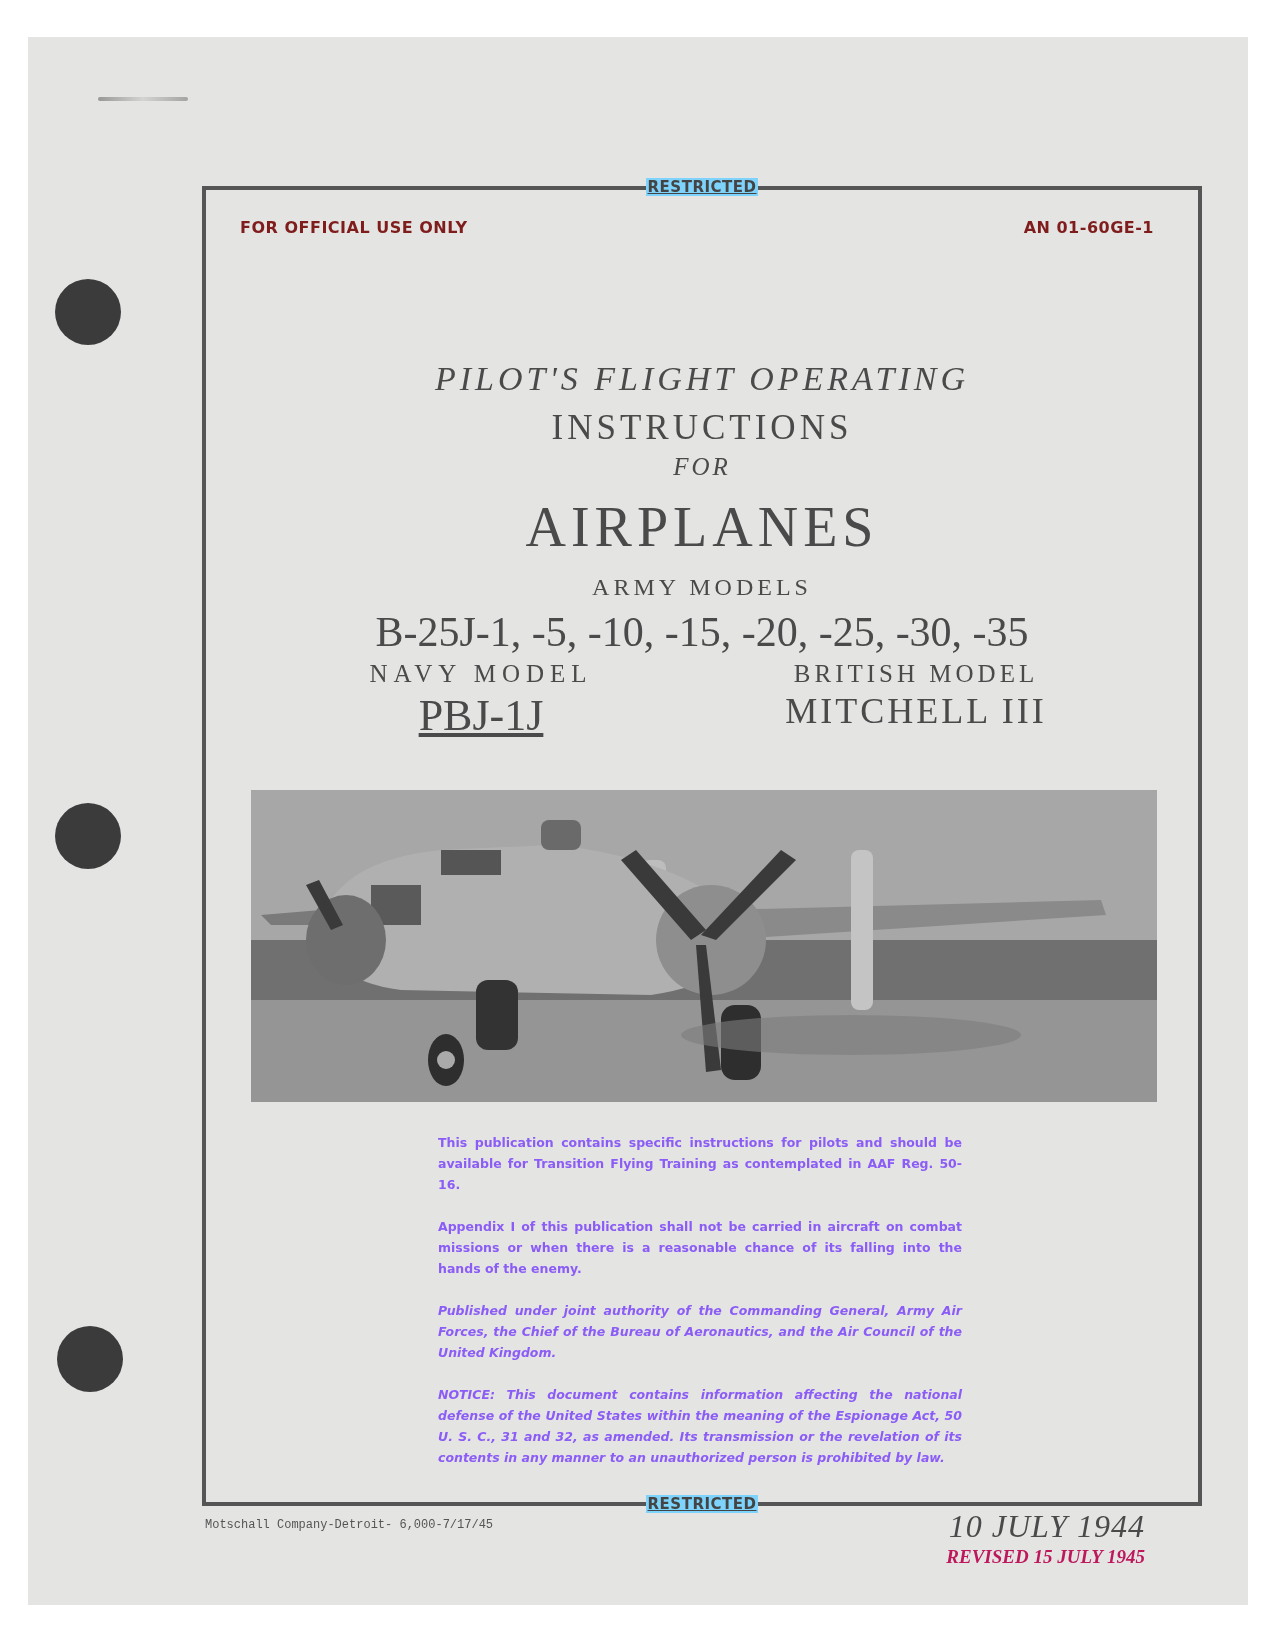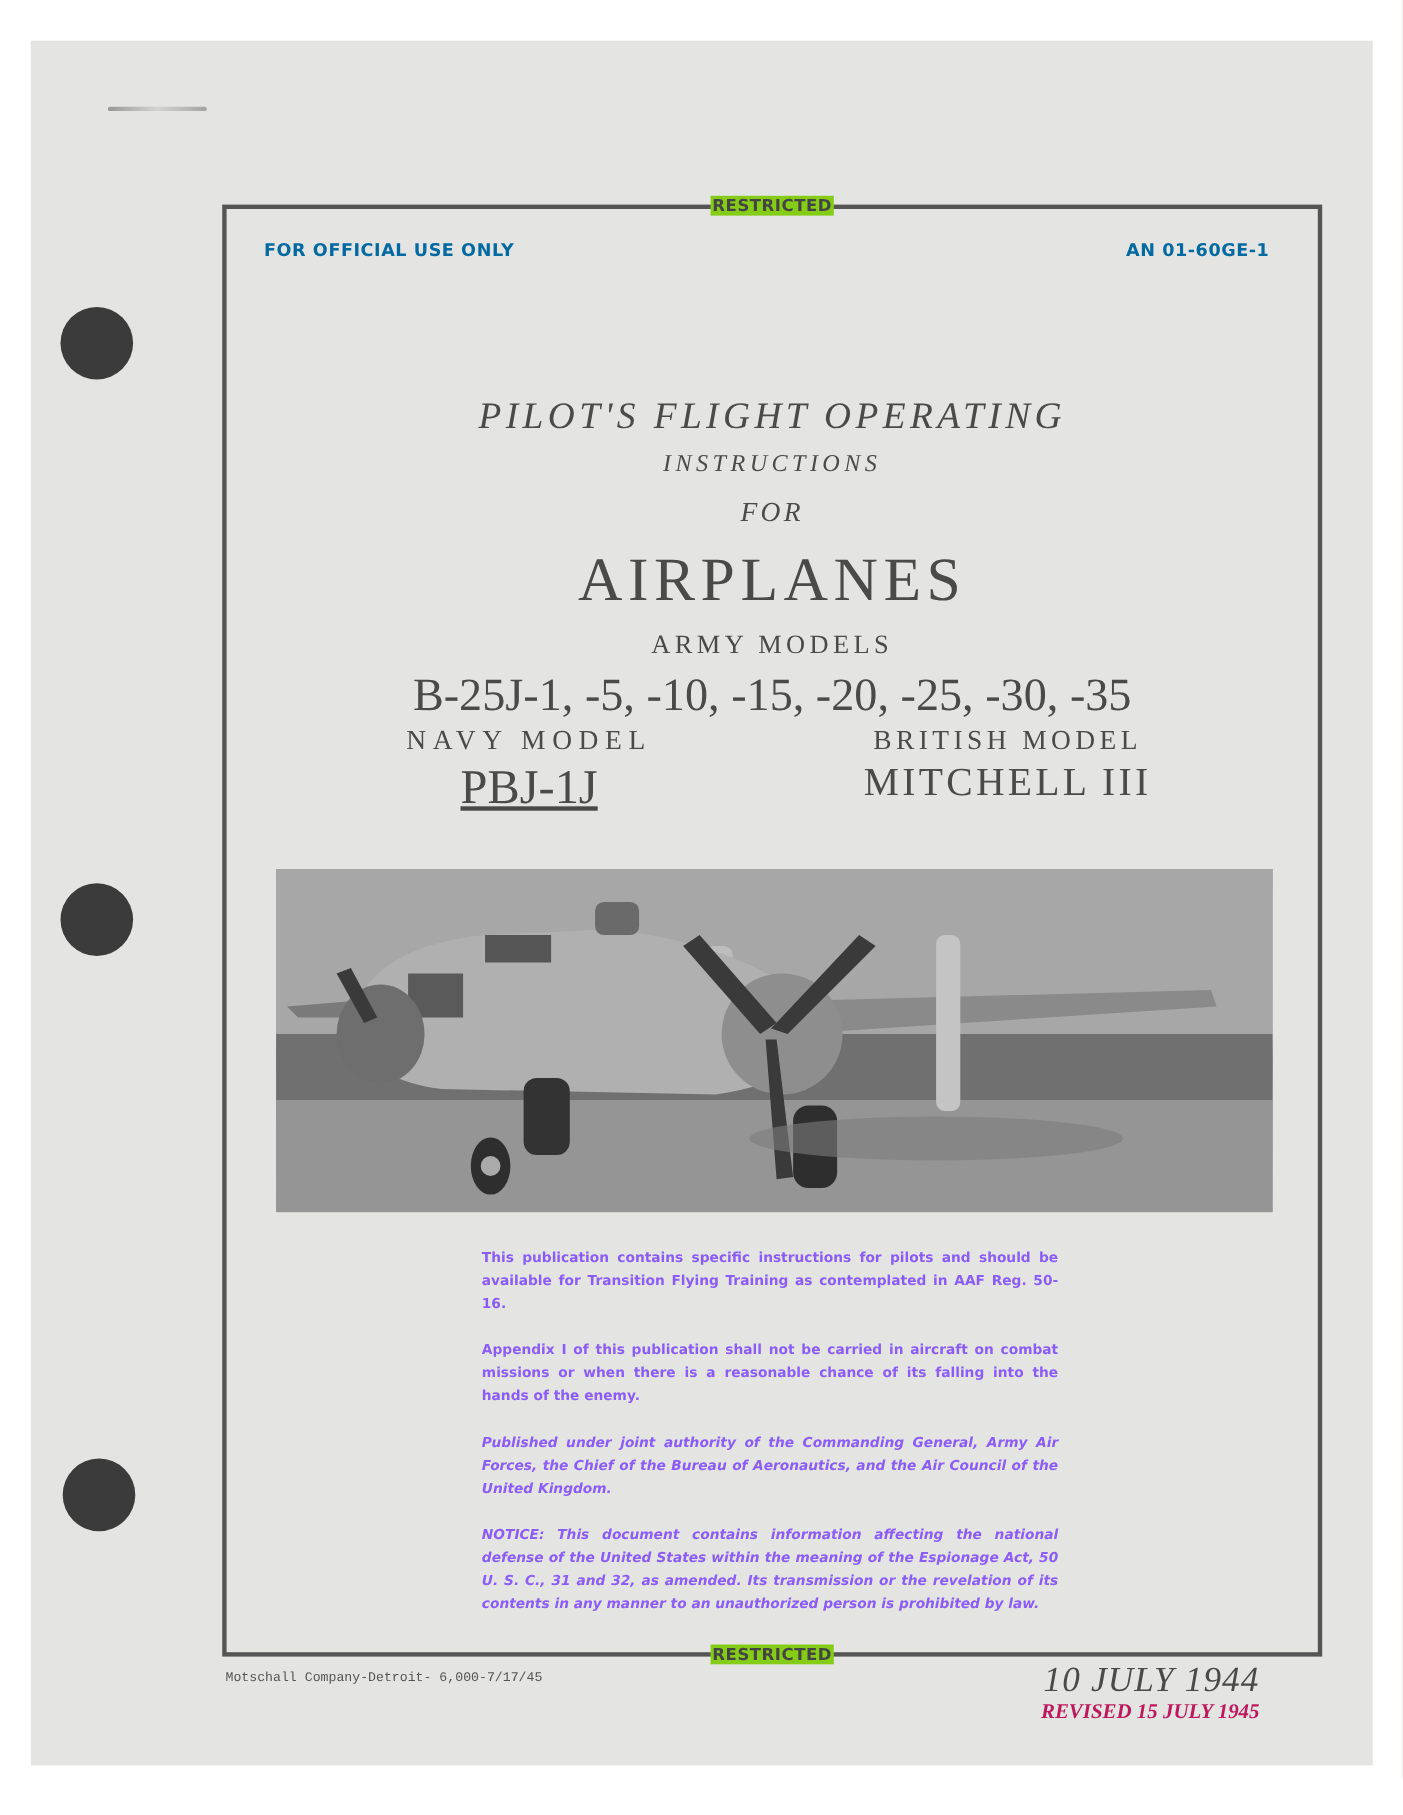--- a/index.html
+++ b/index.html
@@ -2,29 +2,29 @@
 <html><head>
 <meta charset="utf-8">
 <style>
   html, body { margin:0; padding:0; }
   body { width:1275px; height:1650px; background:#ffffff; position:relative; overflow:hidden; }
   .page { position:absolute; left:28px; top:37px; width:1220px; height:1568px; background:#e4e4e3; }
   .hole { position:absolute; width:66px; height:66px; border-radius:50%; background:#3b3b3b; }
   .smudge { position:absolute; left:70px; top:60px; width:90px; height:4px; background:linear-gradient(90deg,#777,#ccc,#888); border-radius:2px; opacity:.7; }
   .frame { position:absolute; left:202px; top:186px; width:992px; height:1312px; border:4px solid #555; box-sizing:content-box; }
   .restricted { position:absolute; left:0; right:0; text-align:center; font-family:"DejaVu Sans", sans-serif; font-weight:bold; font-size:15px; color:#444; letter-spacing:0.5px; }
-  .restricted span { background:#84cc16; padding:0 2px; }
+  .restricted span { background:#7dd3fc; padding:0 2px;text-decoration:underline; }
   .r-top { top:-12px; }
   .r-bot { bottom:-11px; }
-  .hdr { position:absolute; top:28px; font-family:"DejaVu Sans", sans-serif; font-weight:bold; font-size:16px; color:#0369a1; letter-spacing:0.5px; }
+  .hdr { position:absolute; top:28px; font-family:"DejaVu Sans", sans-serif; font-weight:bold; font-size:16px; color:#7f1d1d; letter-spacing:0.5px; }
   .hdr-left { left:34px; }
   .hdr-right { right:44px; }
   .serif { font-family:"Liberation Serif","DejaVu Serif", serif; color:#4a4a4a; position:absolute; text-align:center; white-space:nowrap; }
   .t1 { left:0; right:0; top:170px; font-size:34px; font-style:italic; letter-spacing:4px; }
-  .t2 { left:0; right:0; top:218px; font-size:22px; font-style:italic; letter-spacing:4px; }
+  .t2 { left:0; right:0; top:218px; font-size:35px; letter-spacing:4px; }
   .t3 { left:0; right:0; top:263px; font-size:25px; font-style:italic; letter-spacing:3px; }
   .t4 { left:0; right:0; top:305px; font-size:56px; letter-spacing:5px; }
   .t5 { left:0; right:0; top:384px; font-size:24px; letter-spacing:4px; }
   .t6 { left:0; right:0; top:418px; font-size:42px; }
   .navy-l { left:140px; width:270px; top:470px; font-size:25px; letter-spacing:6px; }
   .navy-v { left:140px; width:270px; top:500px; font-size:44px;text-decoration:underline; }
   .brit-l { left:560px; width:300px; top:470px; font-size:25px; letter-spacing:4px; }
   .brit-v { left:560px; width:300px; top:500px; font-size:36px; letter-spacing:3px; }
   .photo { position:absolute; left:45px; top:600px; width:906px; height:312px; background:linear-gradient(180deg,#9c9c9c 0%,#a8a8a8 45%,#6e6e6e 55%,#8a8a8a 70%,#9a9a9a 100%); overflow:hidden; }
   .photo svg { position:absolute; left:0; top:0; }

